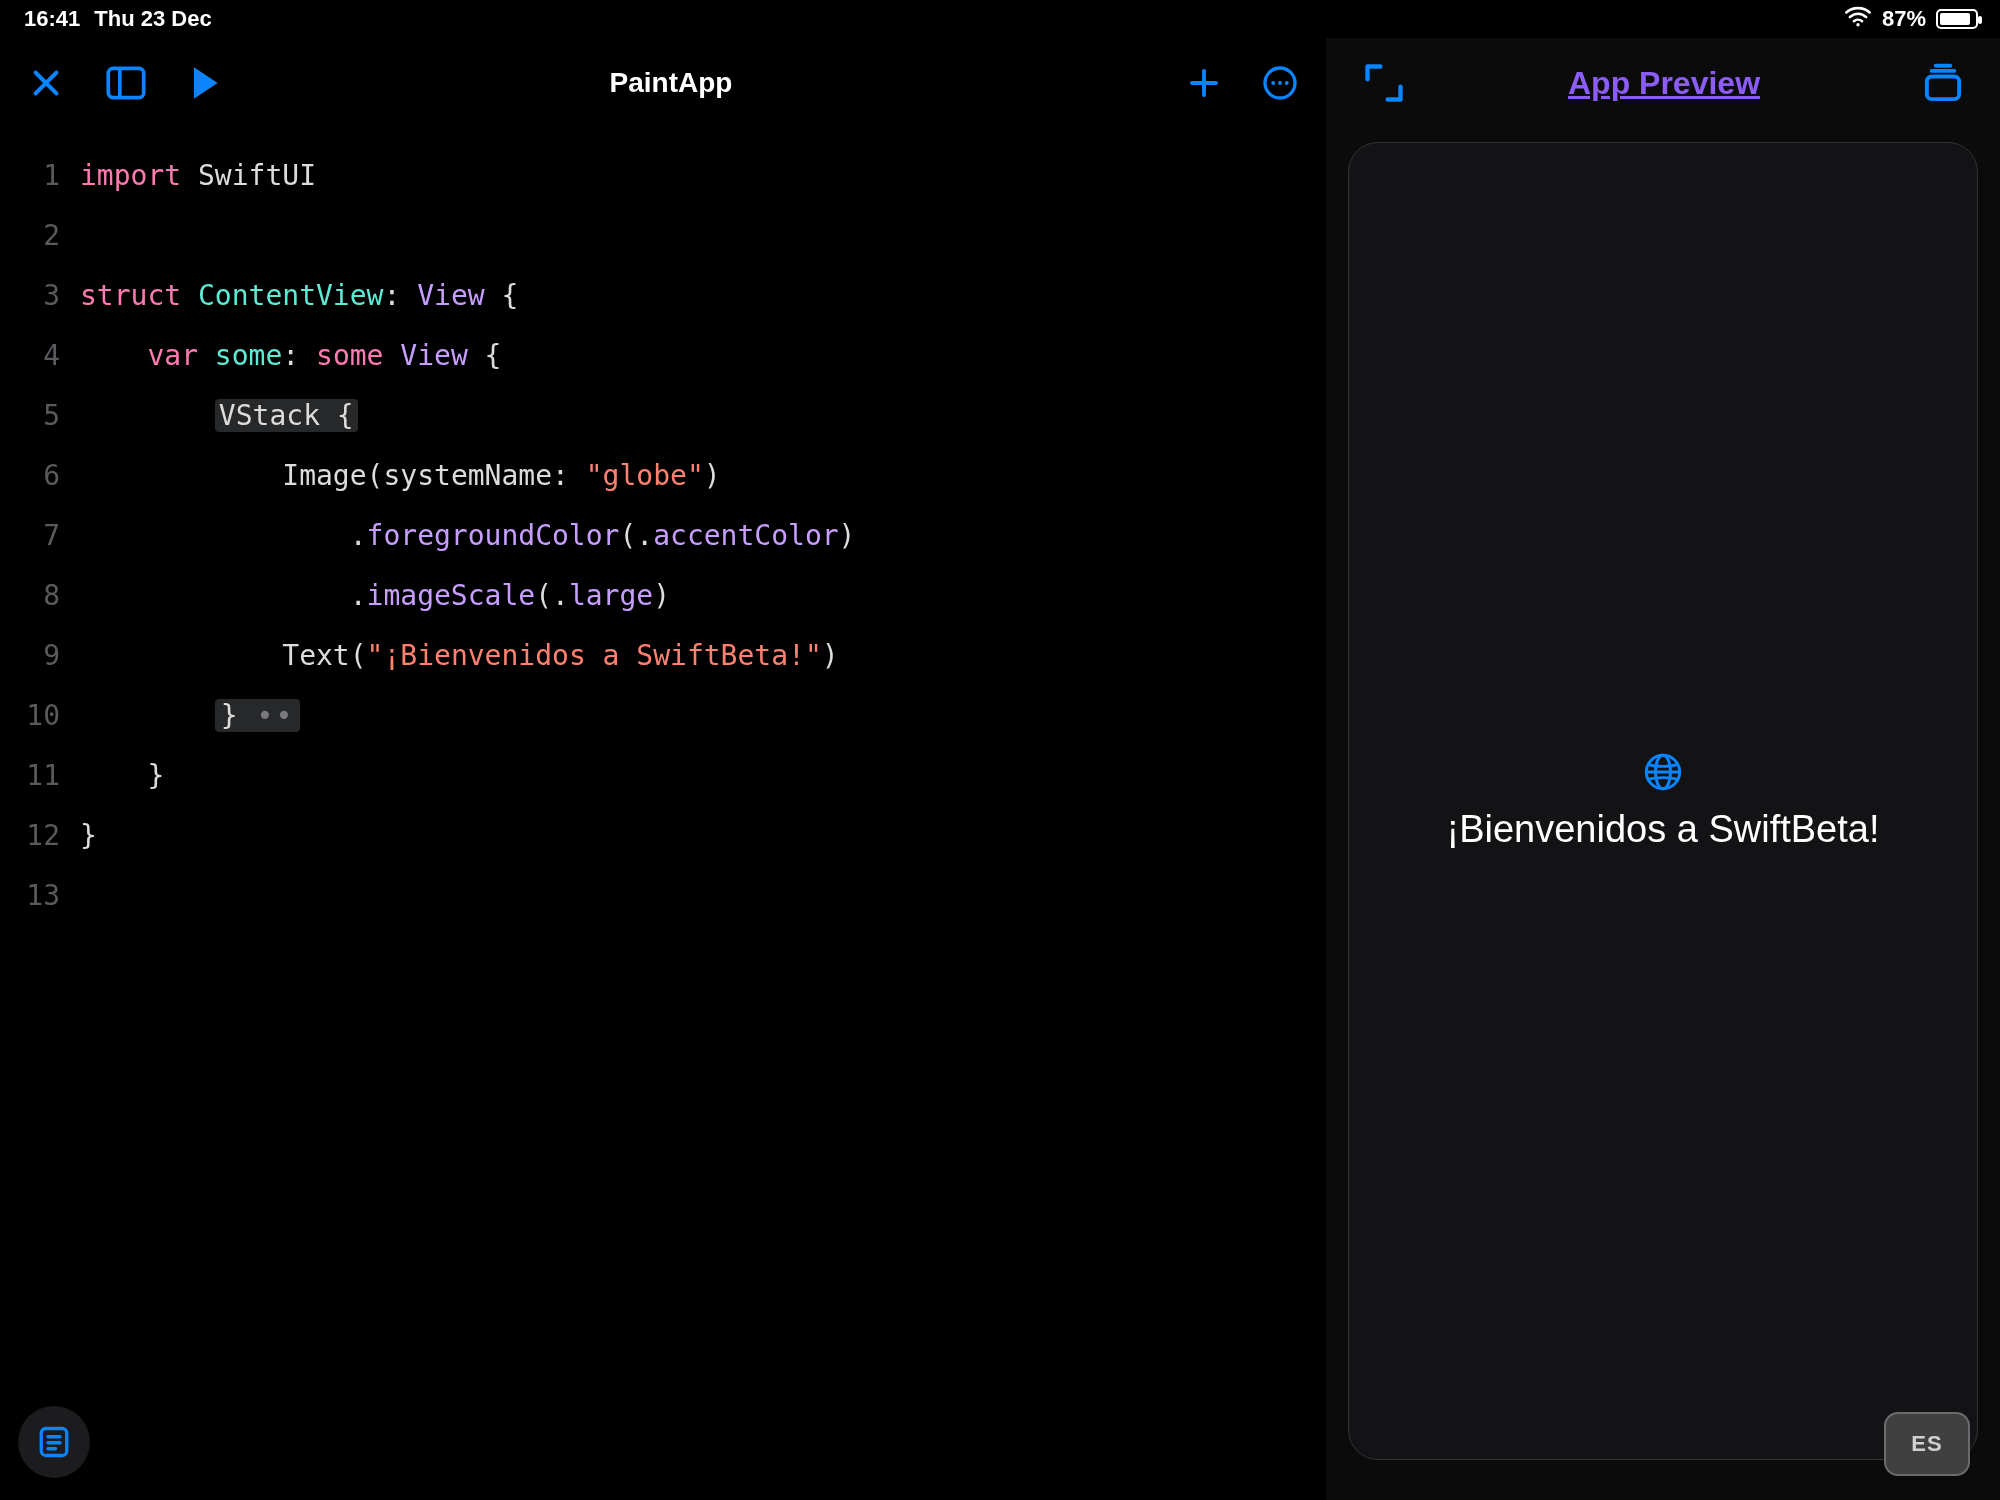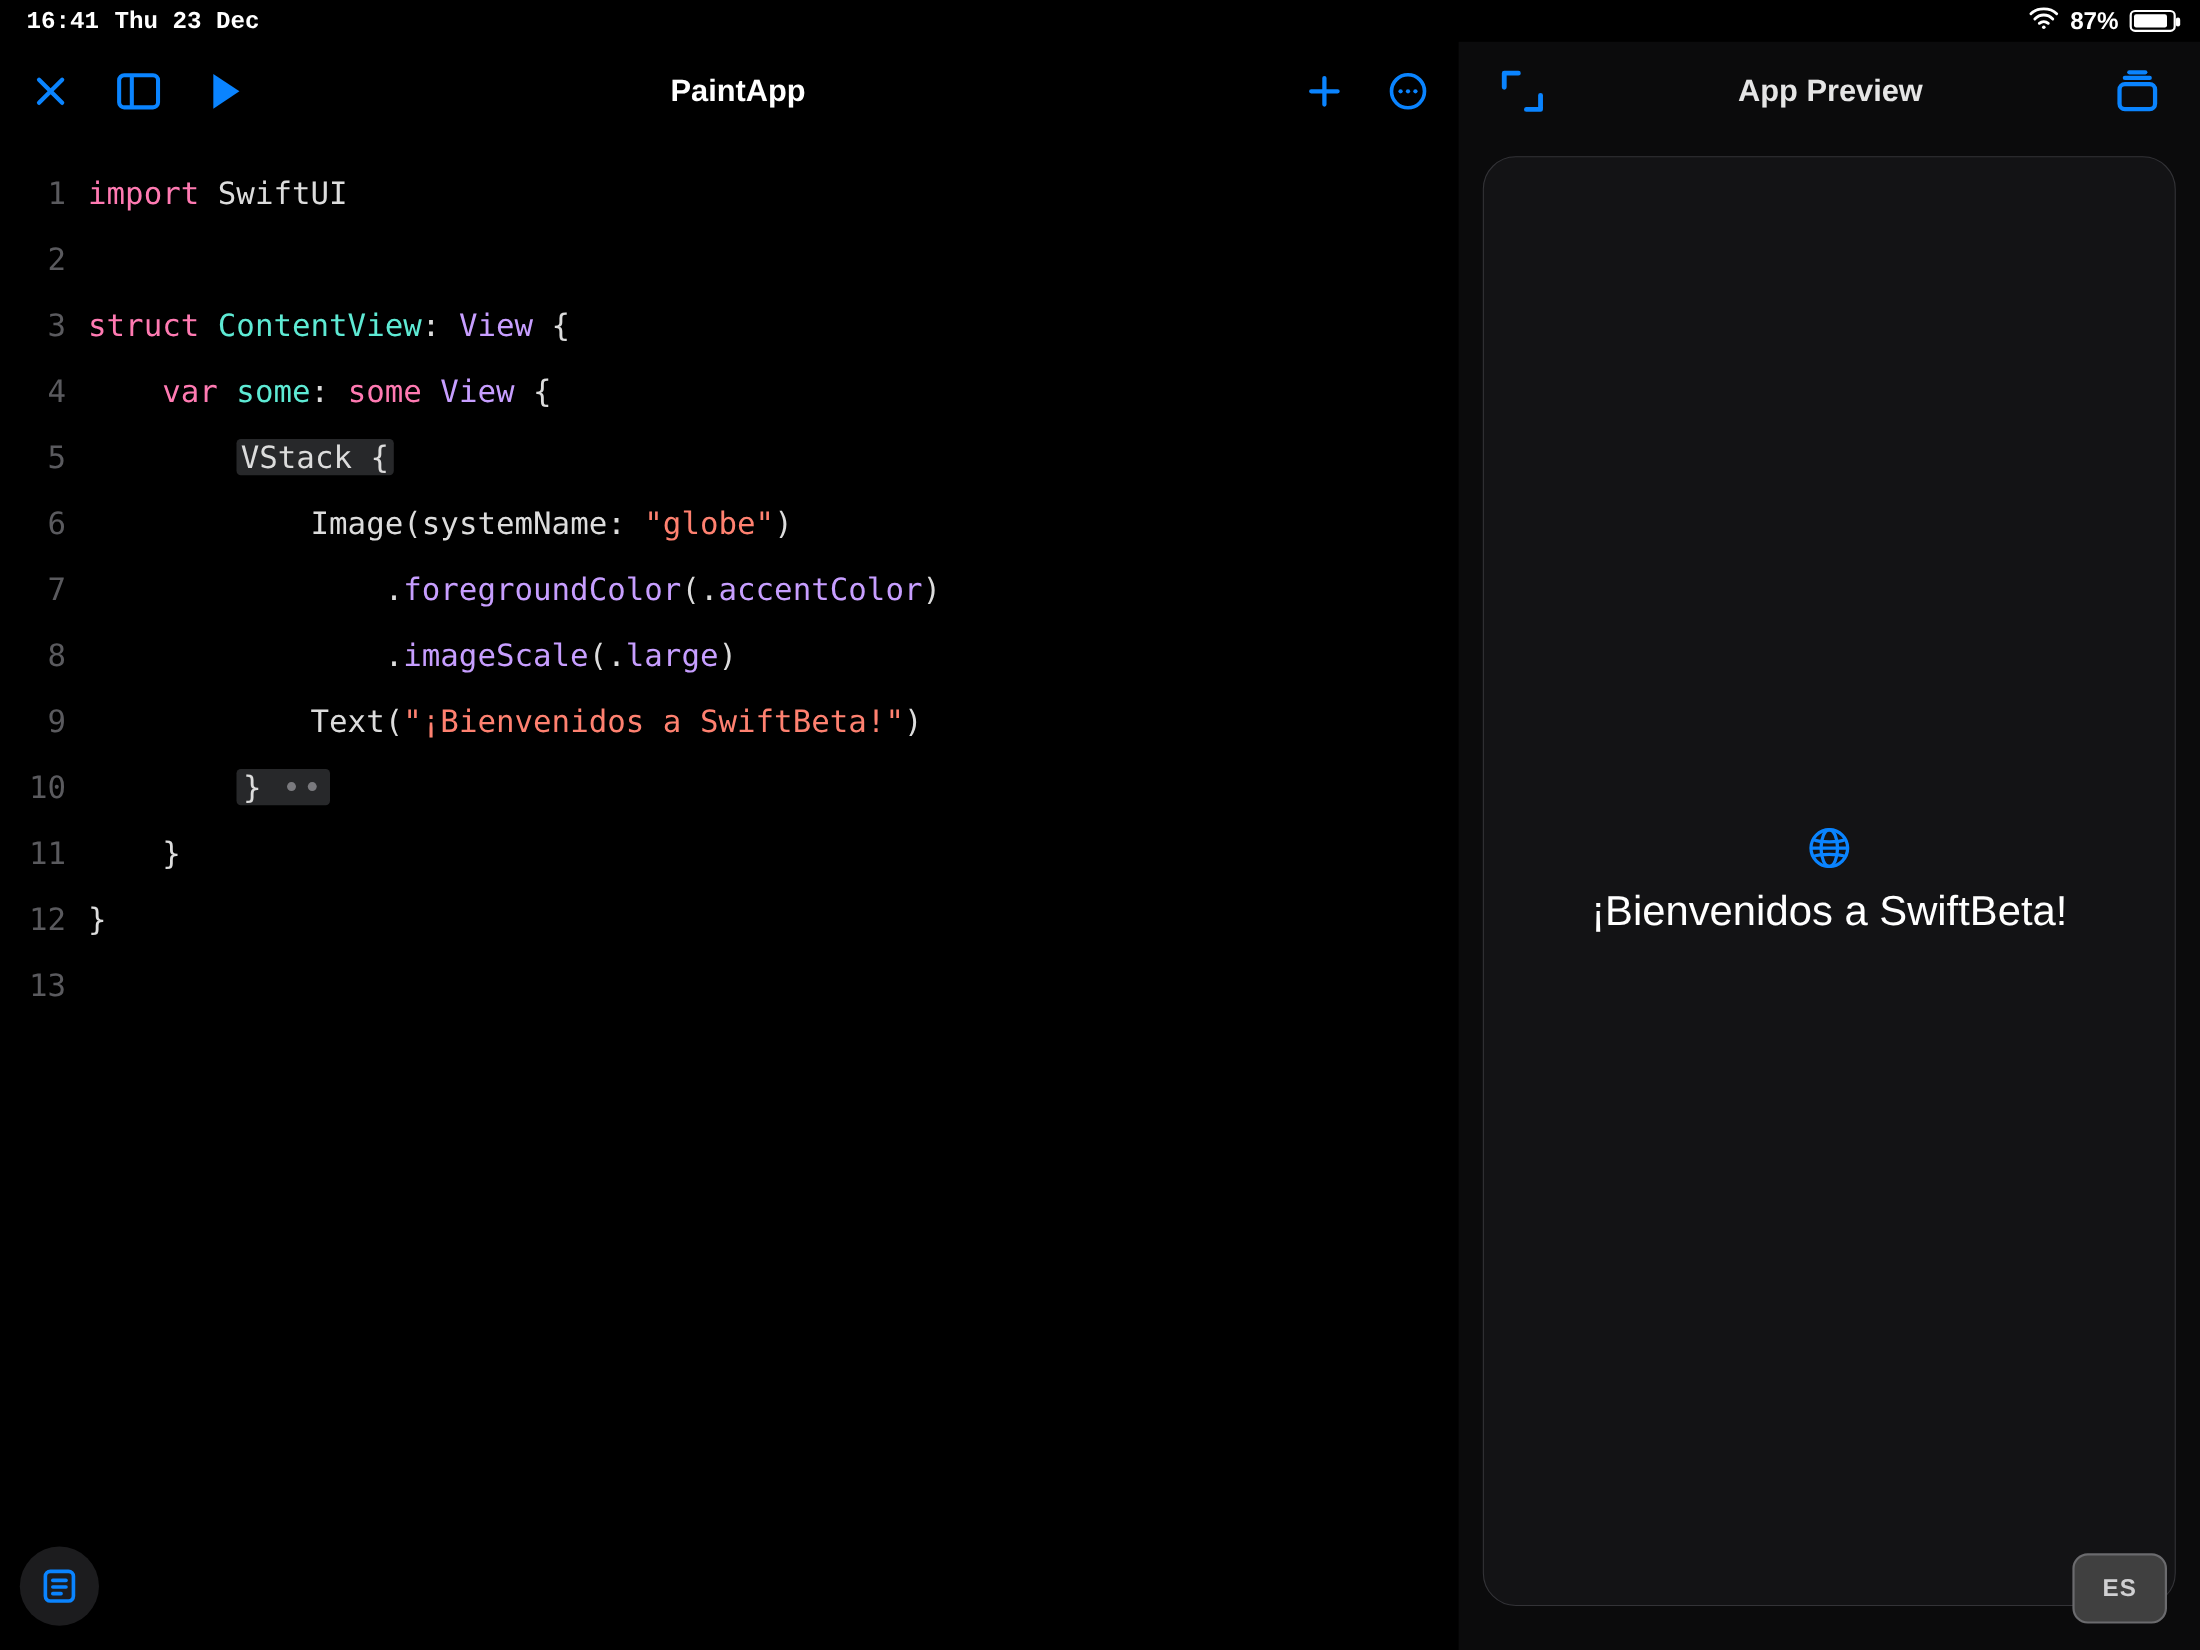--- a/index.html
+++ b/index.html
@@ -19,21 +19,21 @@
   .status-bar {
     display: flex;
     align-items: center;
     height: 38px;
     padding: 0 22px 0 24px;
     font-size: 22px;
     font-weight: 600;
     color: #fff;
     position: relative;
   }
-  .status-left { display: flex; gap: 14px; align-items:center;font-family:Liberation Mono, monospace;}
+  .status-left { display: flex; gap: 14px; align-items:center;}
   .status-center {
     position: absolute; left: 50%; transform: translateX(-50%);
     display:flex; gap:8px;
   }
   .status-right { margin-left: auto; display:flex; align-items:center; gap:10px;justify-content:space-between;}
   .battery-shell{
     width:42px;height:20px;border:2px solid #fff;border-radius:5px;position:relative;
     display:flex;align-items:center;padding:2px;
   }
   .battery-shell::after{
@@ -83,21 +83,21 @@
     background:#1c1c1e;display:flex;align-items:center;justify-content:center;color:#0A84FF;
     cursor:pointer;
   }
   
   
   .preview-pane{ flex:1; background:#0b0b0c; display:flex; flex-direction:column; position:relative;}
   .preview-toolbar{
     height:90px;display:flex;align-items:center;justify-content:space-between;padding:0 36px;
   }
   .preview-title{
-    color:#e5e5e5;font-size:28px;font-weight:700;cursor:pointer;
+    color:#8b5cf6;font-size:32px;font-weight:700;text-decoration:underline;cursor:pointer;
   }
   .stacks-icon{color:#0A84FF;}
   .expand-icon{color:#0A84FF;}
   .preview-canvas-wrap{flex:1;padding:14px 22px 40px 22px;display:flex;flex-direction:column;}
   .preview-canvas{
     flex:1;border:1.5px solid #333337;border-radius:30px;background:#131315;
     display:flex;align-items:center;justify-content:center;flex-direction:column;gap:12px;
   }
   .globe-big{color:#0A84FF;}
   .preview-text{color:#fff;font-size:38px;font-weight:400;}

